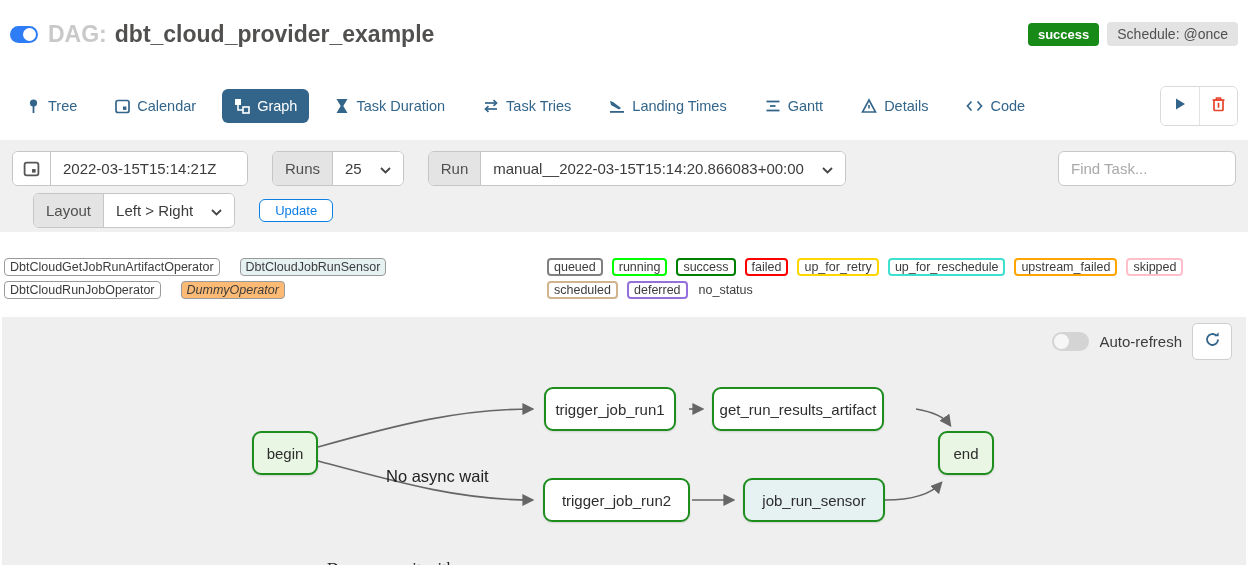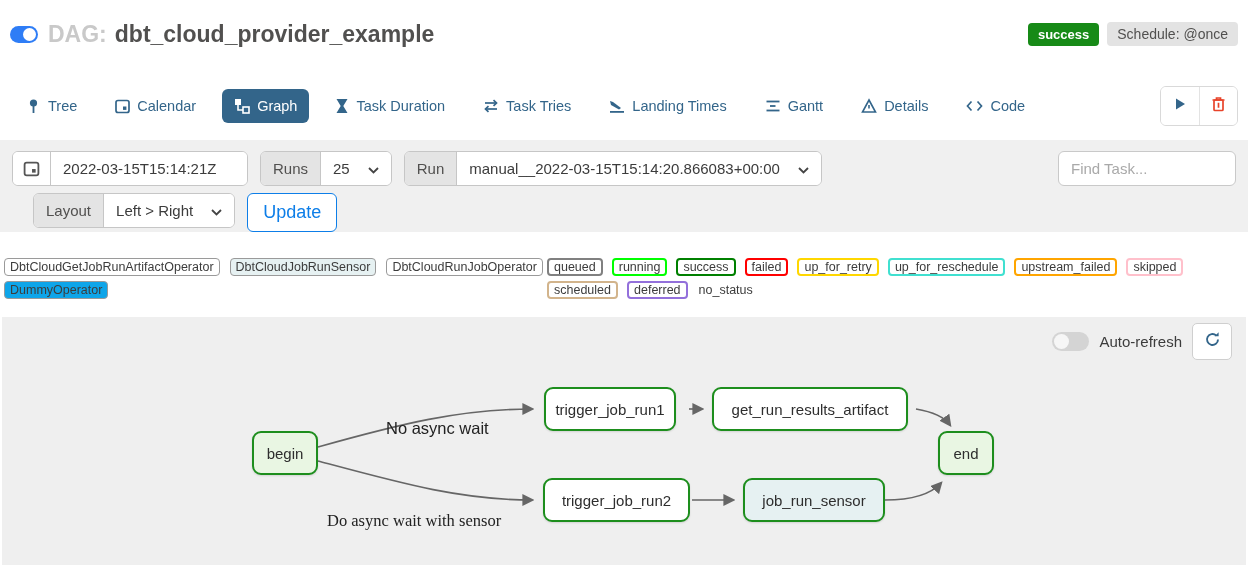--- a/index.html
+++ b/index.html
@@ -29,48 +29,48 @@
   .tab.active { background:#33658a; color:#fff; }
   .tab svg { display:block; }
   .tab-actions { margin-left:auto; display:flex; border:1px solid #d9d9d9; border-radius:6px; overflow:hidden; background:#fff; }
   .tab-actions .abtn { width:38px; height:38px; display:flex; align-items:center; justify-content:center;
                        background:#fff; cursor:pointer; }
   .tab-actions .abtn + .abtn { border-left:1px solid #e3e3e3; }
 
   
   .filterbar { position:absolute; top:140px; left:0; right:0; height:92px;
                background:#f0f0f0; padding:11px 12px; }
-  .frow { display:flex; align-items:flex-start; }
+  .frow { display:flex; align-items:center;gap:12px; }
   .frow + .frow { margin-top:7px;padding-left:21px; }
   .igroup { display:flex; align-items:stretch; border:1px solid #c6c6c6; border-radius:6px;
             overflow:hidden; background:#fff; height:35px; margin-right:12px; }
   .iaddon { display:flex; align-items:center; padding:0 12px; background:#e4e4e4;
             border-right:1px solid #c6c6c6; font-size:15px; color:#51504f; }
   .iaddon.icon-addon { background:#fff; padding:0 10px; }
   .itext { border:none; outline:none; font-size:15px; color:#3c3c3c; padding:0 12px;
            font-family:"Liberation Sans", sans-serif; background:#fff; }
   .sel { display:flex; align-items:center; gap:18px; padding:0 12px; font-size:15px;
          color:#3c3c3c; background:#fff; cursor:pointer; white-space:nowrap; }
   .sel .chev { color:#444; }
   .find-task { margin-left:auto; height:35px; width:178px; border:1px solid #c9c9c9;
                border-radius:6px; padding:0 12px; font-size:15px; outline:none;
                font-family:"Liberation Sans", sans-serif; }
   .find-task::placeholder { color:#a9a9a9; }
-  .update-btn { height:39px; padding:0 15px; background:#fff; border:1.5px solid #0d7ee8;
-                color:#0d7ee8; font-size:18px; border-radius:6px; cursor:pointer;
+  .update-btn { height:23px; padding:0 15px; background:#fff; border:1.5px solid #0d7ee8;
+                color:#0d7ee8; font-size:13px; border-radius:6px; cursor:pointer;
                 font-family:"Liberation Sans", sans-serif; }
 
   
   .legend { position:absolute; top:258px; left:4px; right:4px; display:flex; align-items:flex-start; }
-  .legend-ops { width:543px; display:flex; flex-wrap:wrap; gap:5px 10px;align-items:flex-end; }
+  .legend-ops { width:543px; display:flex; flex-wrap:wrap; gap:5px 20px;align-items:flex-end; }
   .legend-states { flex:1; display:flex; flex-wrap:wrap; gap:5px 9px; align-items:center; }
   .op-pill { font-size:12.5px; color:#3c3c3c; border:1px solid #9a9a9a; border-radius:4px;
              padding:1px 5px; background:#fff; white-space:nowrap; }
   .op-sensor { background:#e6f1f2; }
-  .op-dummy  { background:#0ea5e9; }
+  .op-dummy  { background:#fdba74;font-style:italic; }
   .st-pill { font-size:12.5px; color:#3c3c3c; border:2px solid #808080; border-radius:4px;
              padding:0 5px; background:#fff; white-space:nowrap; }
   .c-queued{border-color:#808080}.c-running{border-color:#00ff00}.c-success{border-color:#008000}
   .c-failed{border-color:#ff0000}.c-retry{border-color:#ffd700}.c-resched{border-color:#40e0d0}
   .c-upfail{border-color:#ffa500}.c-skipped{border-color:#ffc0cb}.c-sched{border-color:#d2b48c}
   .c-deferred{border-color:#9370db}
   .no-status { font-size:12.5px; color:#3c3c3c; padding:0 2px; }
 
   
   .canvas { position:absolute; top:317px; left:2px; right:2px; bottom:0; background:#efefef; }
@@ -81,21 +81,21 @@
   .refresh-btn { width:40px; height:37px; background:#fff; border:1px solid #cfcfcf; border-radius:5px;
                  display:flex; align-items:center; justify-content:center; cursor:pointer; }
 
   .edges { position:absolute; inset:0; width:100%; height:100%; }
   .node { position:absolute; height:44px; border:2.5px solid #1d8e1d; border-radius:9px;
           background:#fff; display:flex; align-items:center; justify-content:center;
           font-size:15px; color:#2e2e2e; box-shadow:0 1px 2px rgba(0,0,0,.12); cursor:pointer;
           white-space:nowrap; }
   .n-dummy  { background:#e9f6e3; }
   .n-sensor { background:#e6f1f2; }
-  .edge-label { position:absolute; font-size:16.5px; color:#222; white-space:nowrap; }
+  .edge-label { position:absolute; font-size:16.5px; color:#222; white-space:nowrap;margin-top:48px; }
 </style>
 </head>
 <body>
 
 <div class="header">
   <div class="dag-toggle">
       <div class="knob"></div>
     </div>
   <span class="dag-prefix">DAG:</span>
   <span class="dag-name">dbt_cloud_provider_example</span>
@@ -302,17 +302,17 @@
       <path d="M690,183 L731,183" marker-end="url(#arrow)"></path>
       <path d="M883,183 C913,183 930,176 939,166" marker-end="url(#arrow)"></path>
     </g>
   </svg>
 
   <div class="edge-label" style="left:384px; top:102px;">No async wait</div>
   <div class="edge-label" style="left:325px; top:194px;font-family:Liberation Serif, serif;">Do async wait with sensor</div>
 
   <div class="node n-dummy" style="left:250px; top:114px; width:66px;">begin</div>
   <div class="node" style="left:542px; top:70px;  width:132px;">trigger_job_run1</div>
-  <div class="node" style="left:710px; top:70px;  width:196px;">get_run_results_artifact</div>
+  <div class="node" style="left:710px; top:70px;  width:172px;">get_run_results_artifact</div>
   <div class="node" style="left:541px; top:161px; width:147px;">trigger_job_run2</div>
   <div class="node n-sensor" style="left:741px; top:161px; width:142px;">job_run_sensor</div>
   <div class="node n-dummy" style="left:936px; top:114px; width:56px;">end</div>
 </div>
 
 </body></html>

